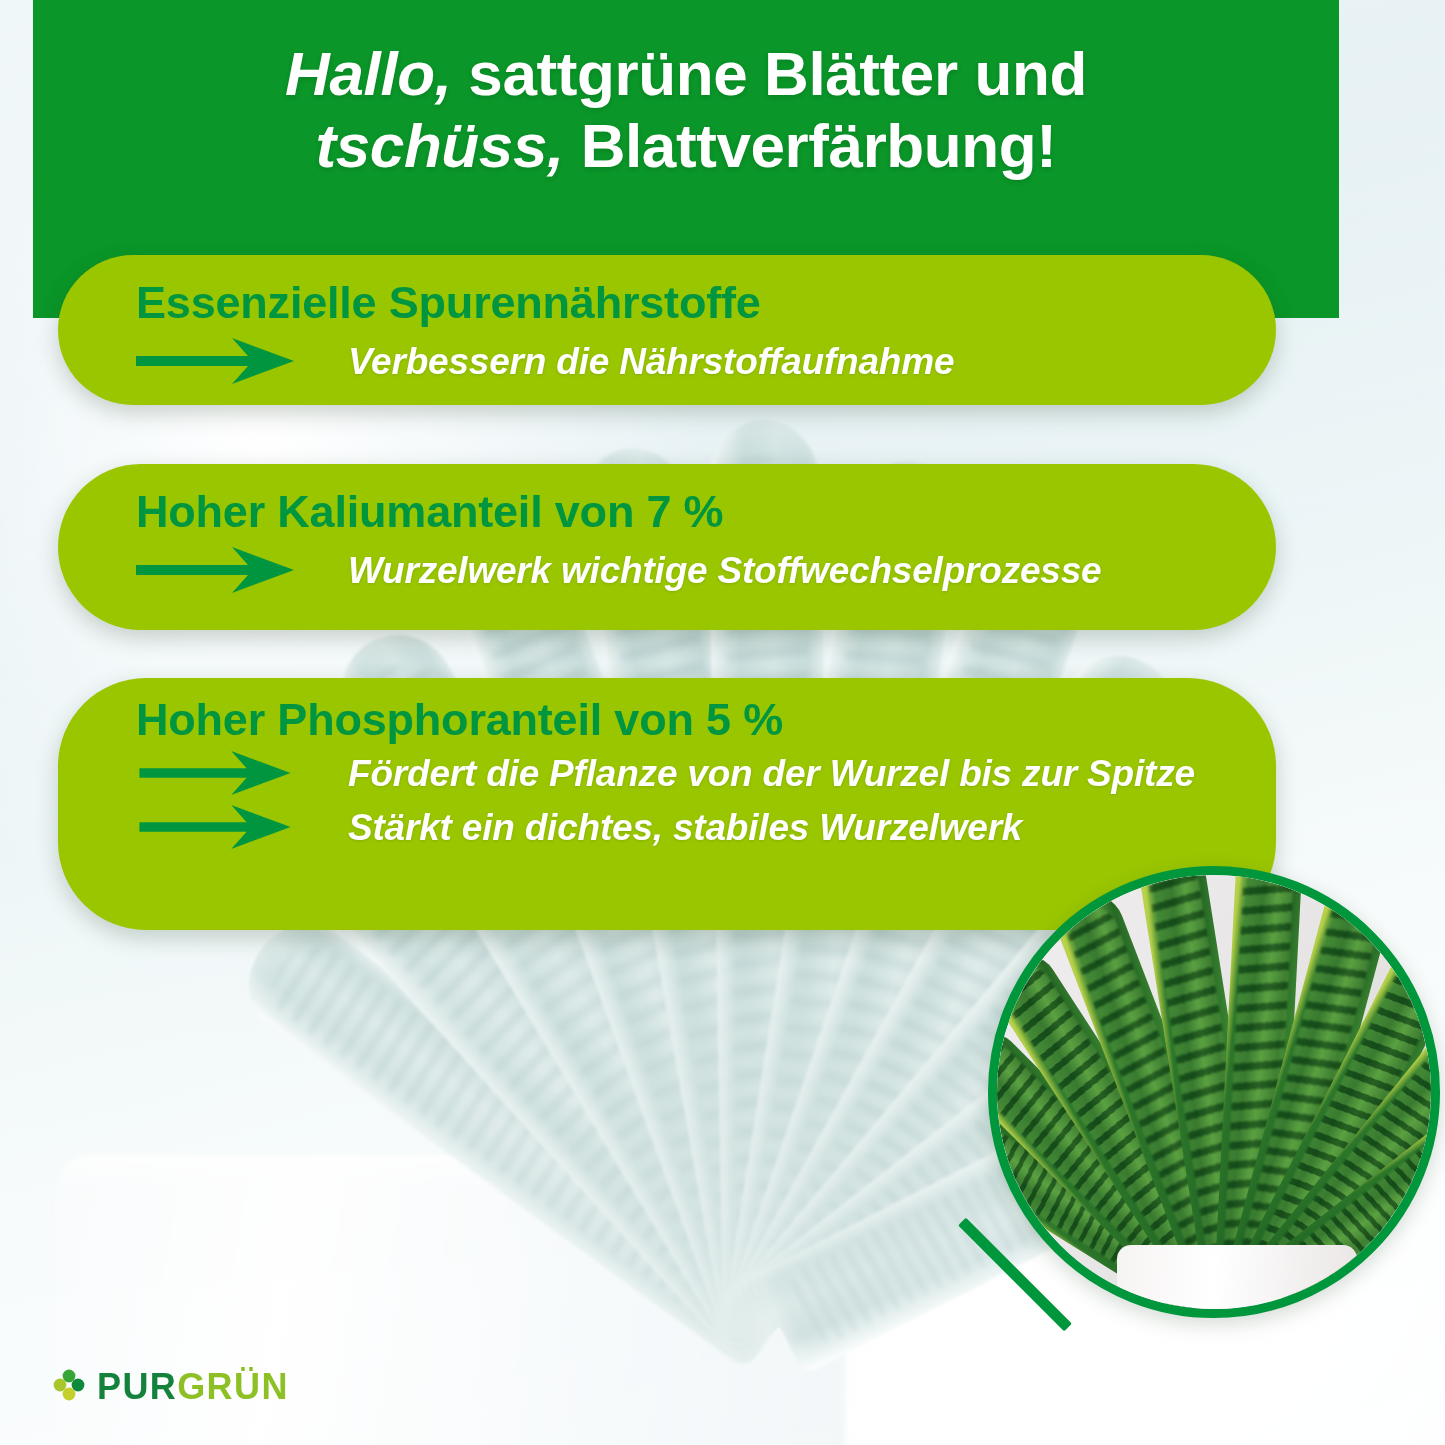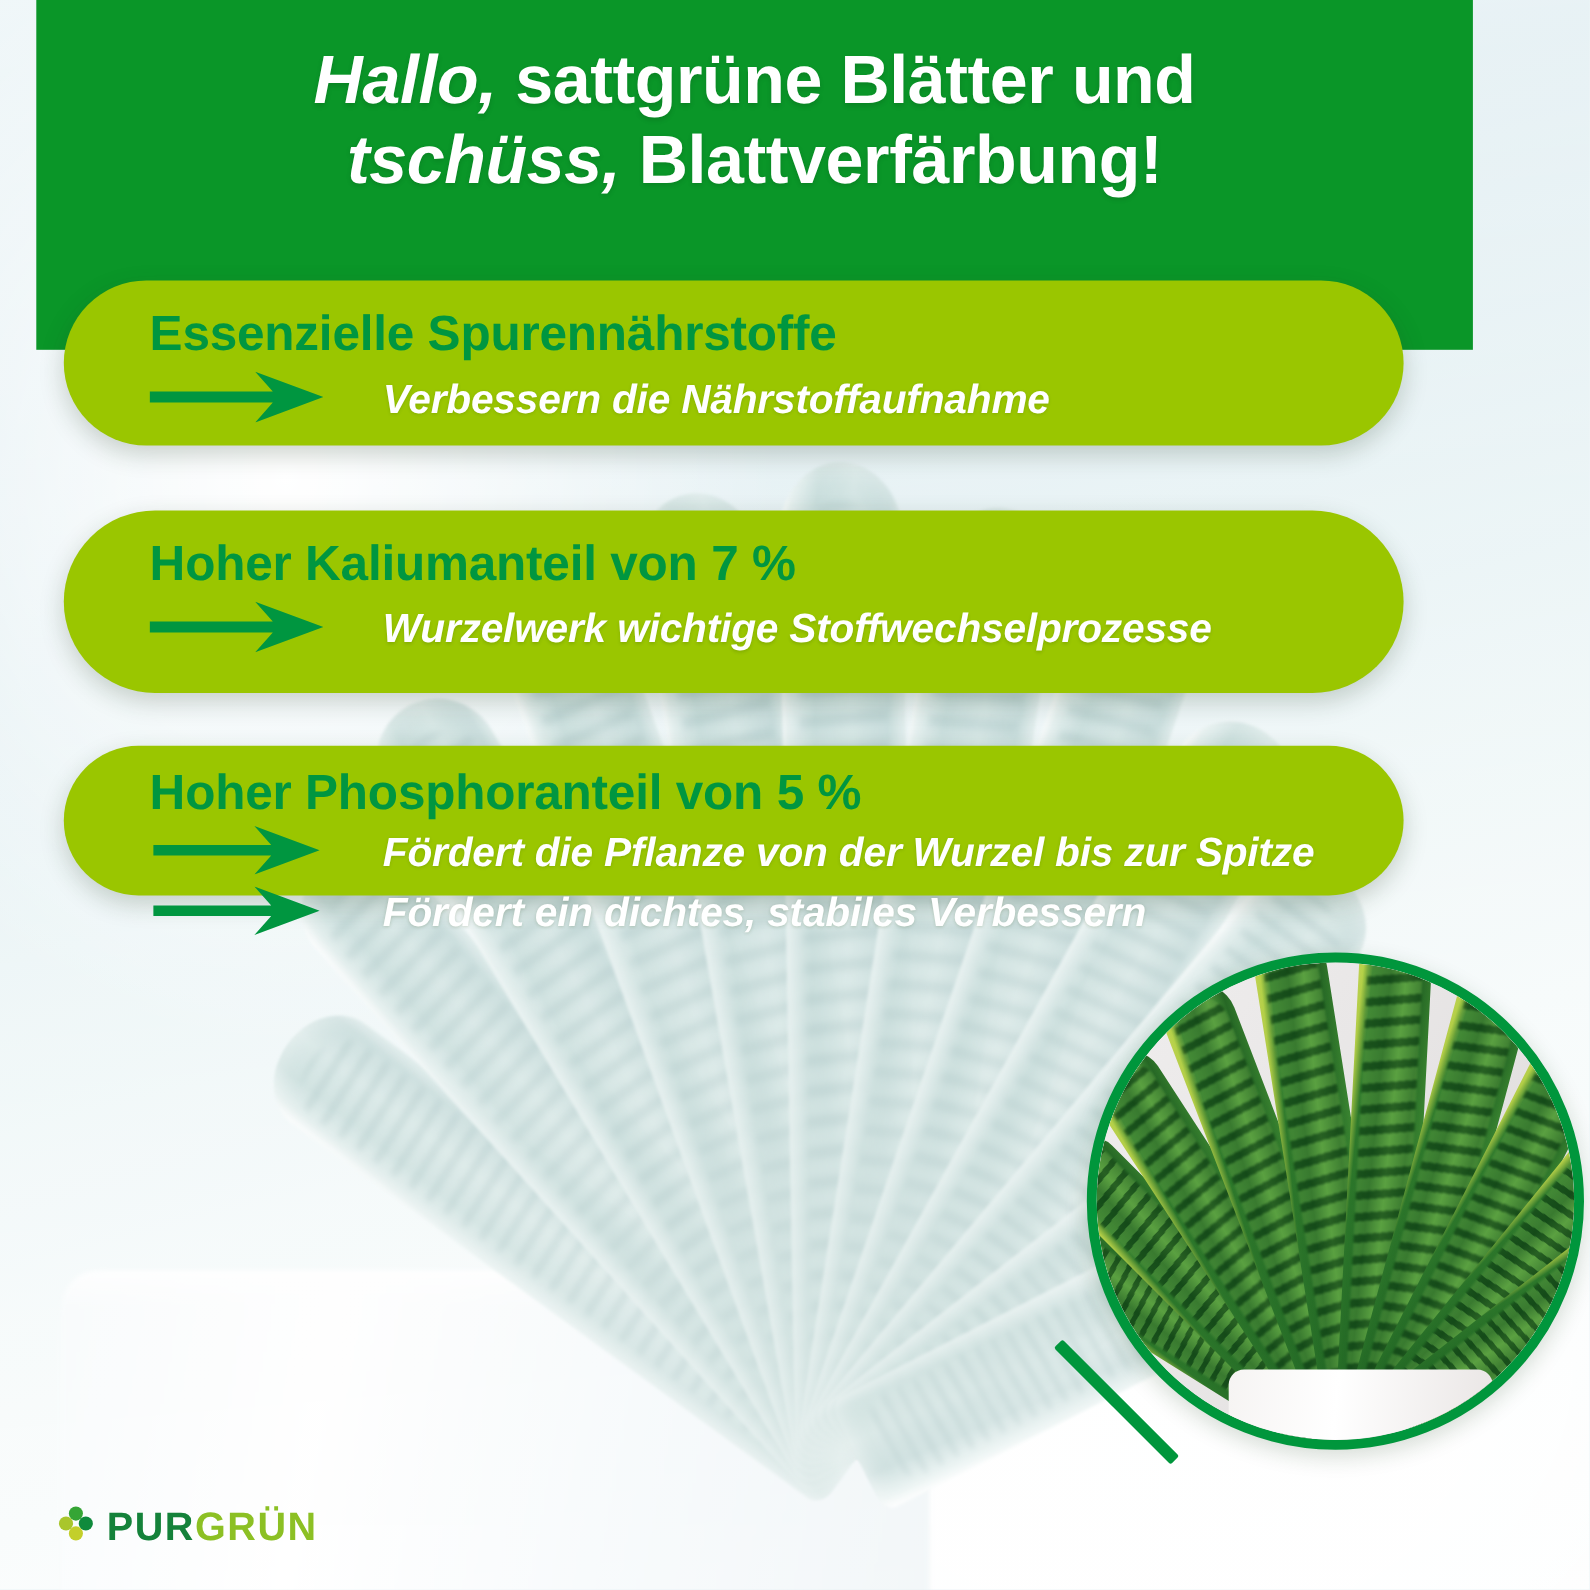--- a/index.html
+++ b/index.html
@@ -92,21 +92,21 @@
     position:absolute;left:58px;
     background:#9ac600;
     border-radius:88px;
     box-shadow:0 8px 22px rgba(30,60,30,.22);
     z-index:6;
     box-sizing:border-box;
     padding-left:78px;
   }
   .card-1{top:255px;width:1218px;height:150px;padding-top:24px;}
   .card-2{top:464px;width:1218px;height:166px;padding-top:24px;}
-  .card-3{top:678px;width:1218px;height:136px;padding-top:18px;}
+  .card-3{top:678px;width:1218px;height:252px;padding-top:18px;}
 
   .card-heading{
     color:#009640;font-size:45px;font-weight:700;
     letter-spacing:-.2px;line-height:1.08;
     white-space:nowrap;
   }
   .bullet-row{
     display:flex;align-items:center;
     margin-top:10px;
     gap:48px;
@@ -254,21 +254,21 @@
       </svg>
     </span>
     <span class="bullet-text">Fördert die Pflanze von der Wurzel bis zur Spitze</span>
   </div>
   <div class="bullet-row">
     <span class="arrow-wrap">
       <svg width="158" height="44" viewBox="0 0 158 46" aria-hidden="true">
         <path d="M0 18 H112 L96 0 L158 23 L96 46 L112 28 H0 Z" fill="#009640"></path>
       </svg>
     </span>
-    <span class="bullet-text">Fördert ein dichtes, stabiles Verbessern</span>
+    <span class="bullet-text">Stärkt ein dichtes, stabiles Wurzelwerk</span>
   </div>
 </div>
 
 <div class="magnifier">
   <div class="mag-handle"></div>
   <div class="mag-circle">
     <div class="mag-inner">
       <div class="mag-bg"></div>
       <div class="vleaf v1"></div>
       <div class="vleaf v2"></div>

